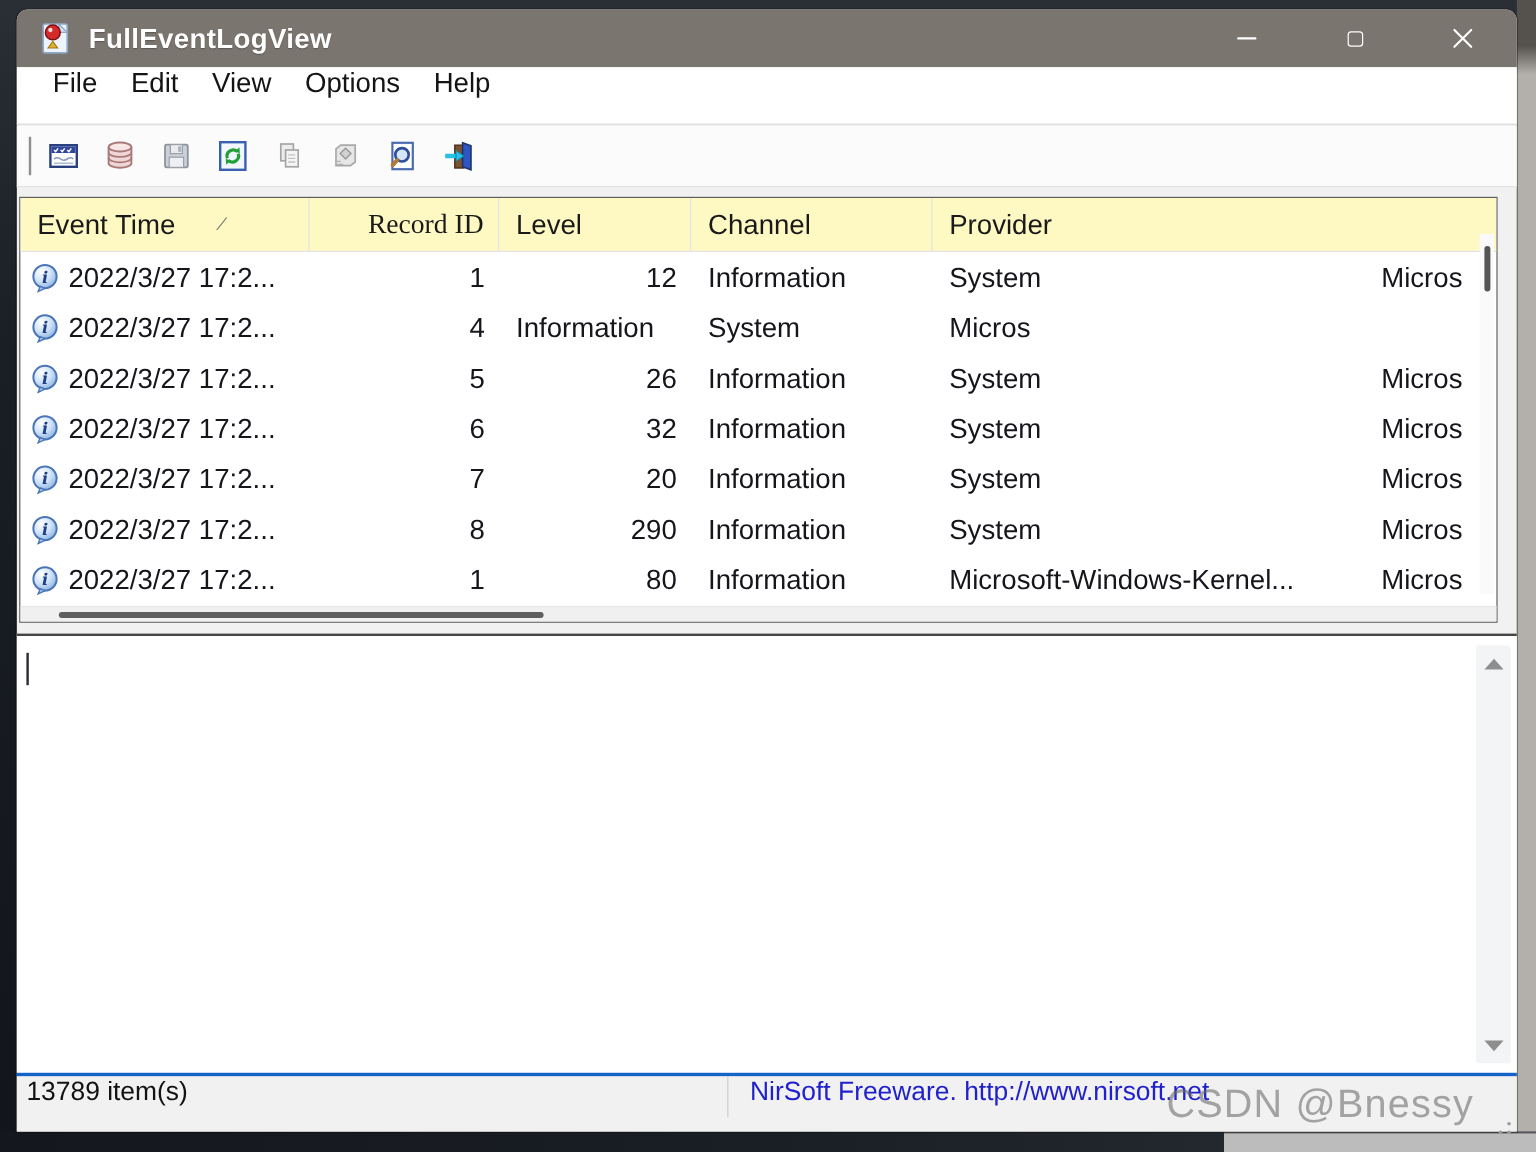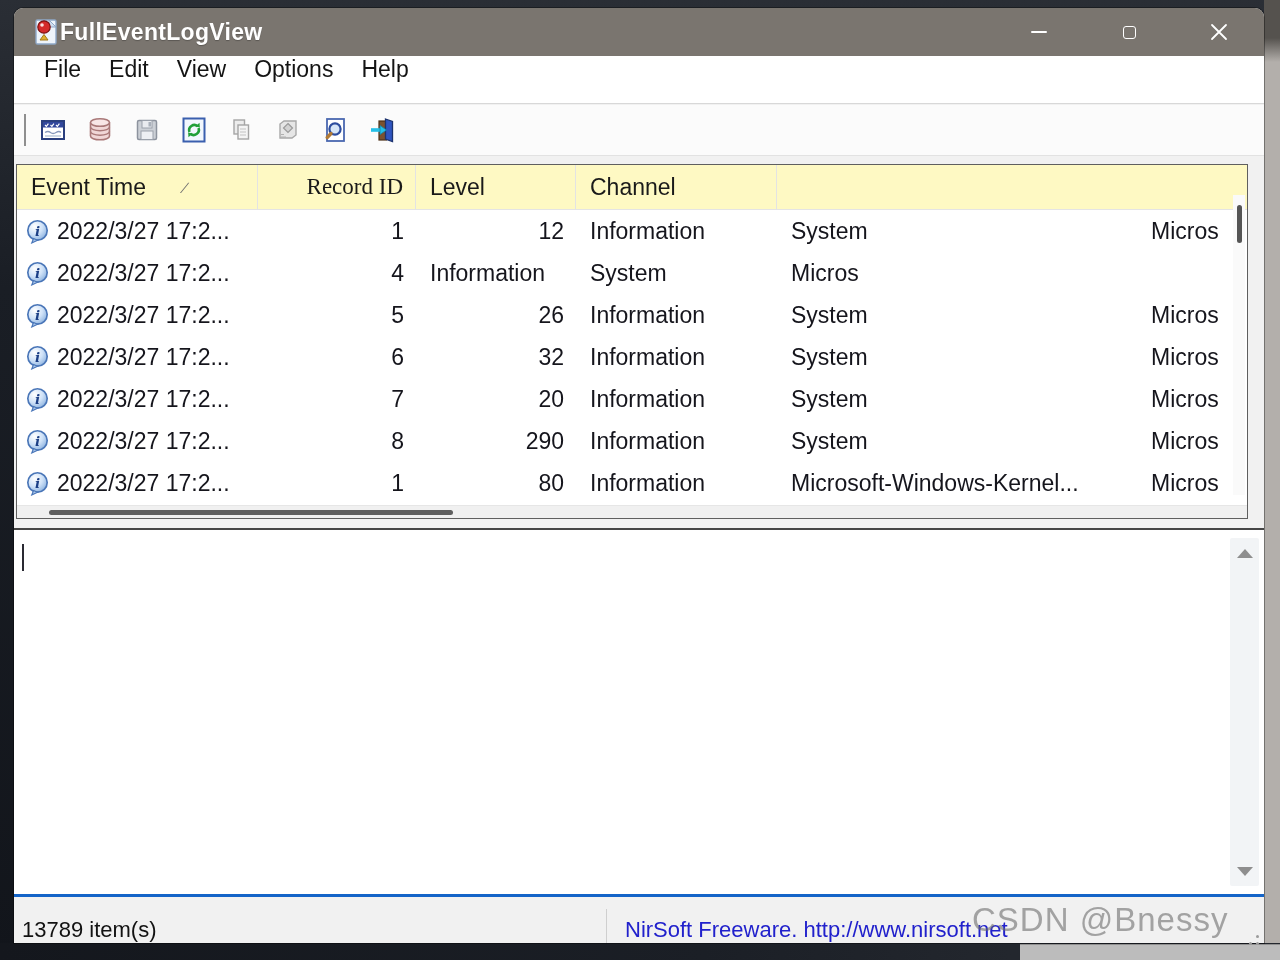--- a/index.html
+++ b/index.html
@@ -14,21 +14,21 @@
   .bottom-gray { position:absolute; left:1020px; bottom:0; width:260px; height:16px; background:#bcbcbc; border-top:1px solid #8f8f8f; }
 
   
   .window { position:absolute; left:14px; top:8px; width:1250px; height:935px;
     background:#f1f1f1; border-radius:9px 9px 0 0; box-shadow:0 0 0 1px rgba(0,0,0,.35); }
 
   
   .titlebar { position:absolute; left:0; top:0; width:100%; height:48px; background:#7a756f;
     border-radius:9px 9px 0 0; display:flex; align-items:center; }
   .app-icon { margin-left:20px; width:26px; height:30px; }
-  .title-text { color:#ffffff; font-size:23px; font-weight:600; letter-spacing:.3px;
+  .title-text { color:#ffffff; font-size:23px; font-weight:600; margin-left:14px; letter-spacing:.3px;
     text-shadow:0 1px 1px rgba(0,0,0,.25); }
   .caption-btns { position:absolute; right:0; top:0; height:48px; display:flex; align-items:center; gap:32px; padding-right:16px; }
   .cbtn { width:58px; height:40px; display:flex; align-items:center; justify-content:center; }
   .min-glyph { width:16px; height:2px; background:#fff; border-radius:1px; }
   .max-glyph { width:13px; height:13px; border:1.8px solid #fff; border-radius:3px; }
 
   
   .menubar { position:absolute; left:0; top:48px; width:100%; height:48px; background:#ffffff;
     border-bottom:1px solid #d8d8d8; display:flex; padding-left:16px; }
   .menu-item { font-size:23px; color:#141414; padding:0 14px; }
@@ -64,21 +64,21 @@
     border-top:2px solid #454545; }
   .caret { position:absolute; left:8px; top:14px; width:2px; height:27px; background:#2a2a33; }
   .vscroll-classic { position:absolute; right:5px; top:8px; bottom:8px; width:29px; background:#f2f4f6; border-radius:2px; }
   .arr { position:absolute; left:0; width:100%; height:26px; display:flex; align-items:center; justify-content:center; }
   .arr.up { top:2px; } .arr.down { bottom:2px; }
   .tri-up { width:0; height:0; border-left:8px solid transparent; border-right:8px solid transparent; border-bottom:9px solid #8e8e8e; }
   .tri-down { width:0; height:0; border-left:8px solid transparent; border-right:8px solid transparent; border-top:9px solid #8e8e8e; }
 
   
   .accent-line { position:absolute; left:0; top:886px; width:100%; height:3px; background:#1464c8; }
-  .statusbar { position:absolute; left:0; top:889px; width:100%; height:46px; background:#f1f1f1; display:flex; align-items:flex-end; }
+  .statusbar { position:absolute; left:0; top:889px; width:100%; height:46px; background:#f1f1f1; display:flex; align-items:flex-start; }
   .status-count { font-size:22px; color:#121212; padding-left:8px; width:592px; }
   .status-sep { width:1px; height:34px; background:#cfcfcf; }
   .nirsoft-link { font-size:22px; font-weight:normal; color:#2121cc; padding-left:18px; }
   .grip { position:absolute; right:5px; bottom:5px; width:3px; height:3px; border-radius:50%; background:#9b9b9b;
     box-shadow:-7px 7px 0 #9b9b9b, 0 7px 0 #9b9b9b, -14px 14px 0 0 rgba(0,0,0,0); }
 
   .watermark { position:absolute; left:958px; top:893px; font-size:33px; color:rgba(105,105,105,.58);
     letter-spacing:1px; white-space:nowrap; z-index:5; }
 </style>
 </head>
@@ -198,20 +198,21 @@
 
   <div class="grid-pane">
     <div class="tr thead">
       <div class="th">
         <span>Event Time</span>
         <span class="sort-glyph">∕</span>
       </div>
       <div class="th num">Record ID</div>
       <div class="th">Level</div>
       <div class="th">Channel</div>
+      <div class="th last">Provider</div>
     </div>
 
     <div class="tr">
       <div class="td time">
           <svg class="info-ic" viewBox="0 0 24 24">
             <defs>
               <radialGradient id="ig" cx="35%" cy="30%" r="75%">
                 <stop offset="0" stop-color="#ffffff"></stop>
                 <stop offset=".55" stop-color="#cfe2f8"></stop>
                 <stop offset="1" stop-color="#8fb4e0"></stop>

